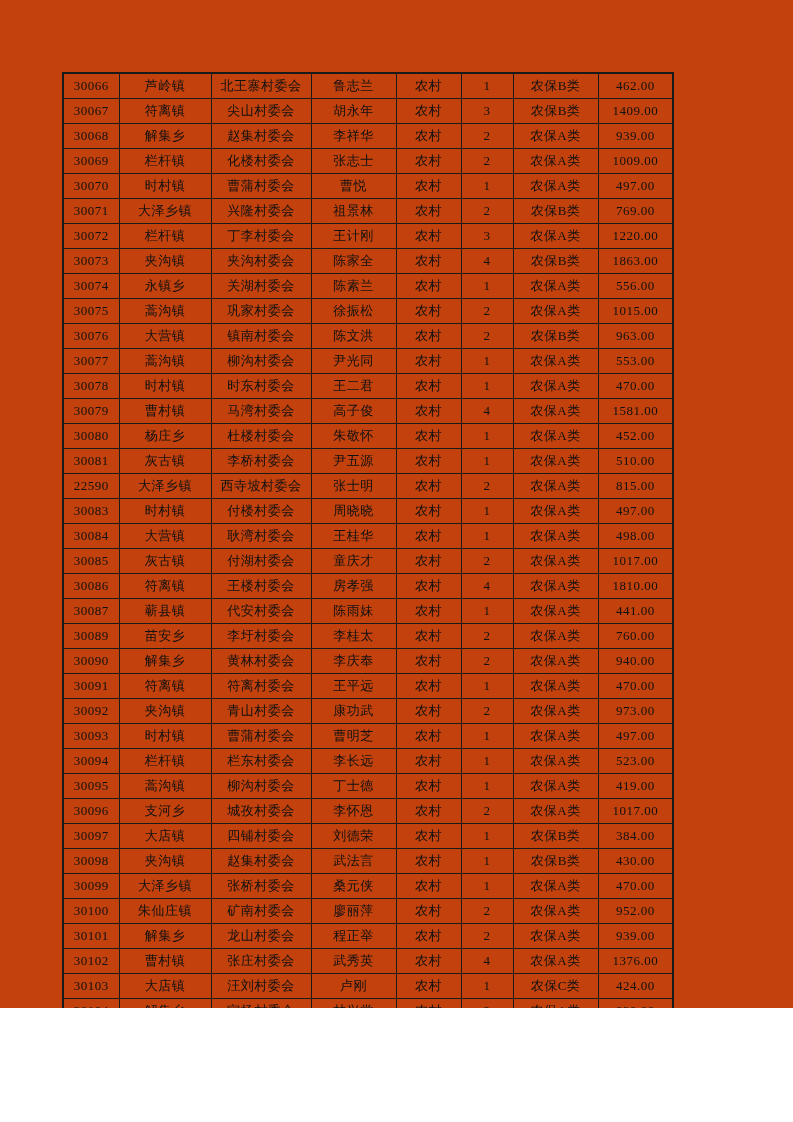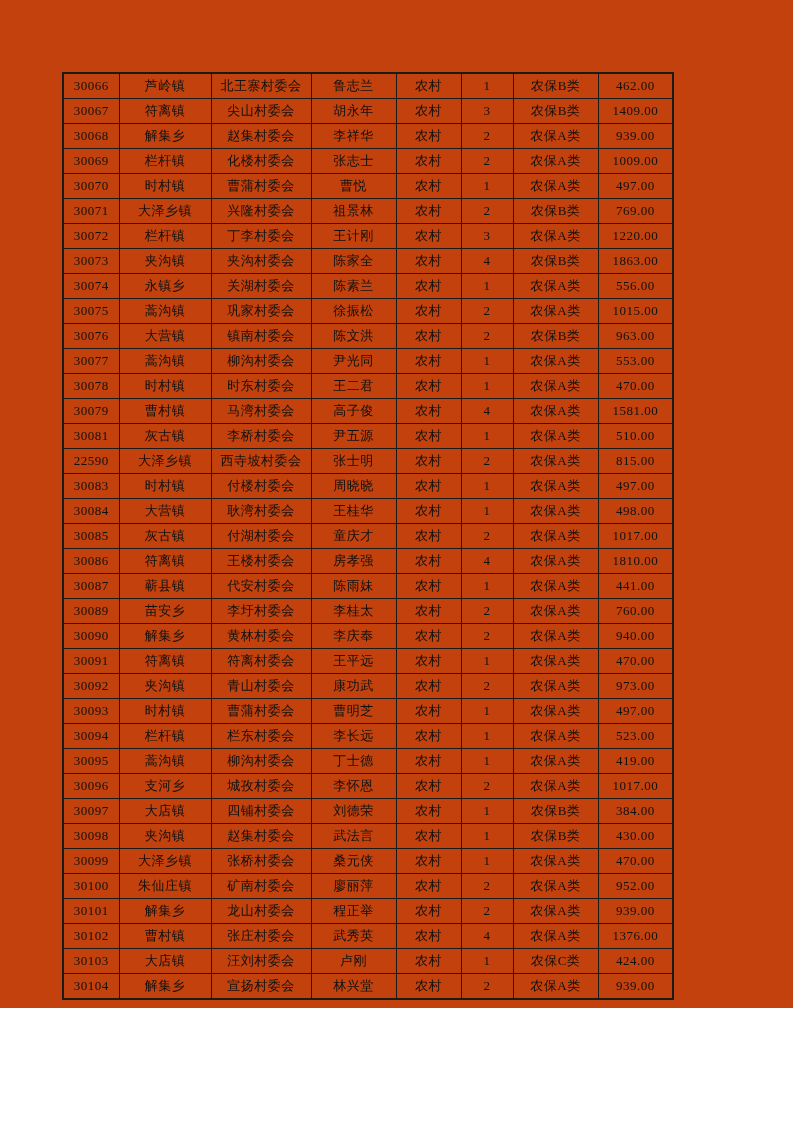--- a/index.html
+++ b/index.html
@@ -197,20 +197,30 @@
           <td class="cell-id">30079</td>
           <td class="cell-town">曹村镇</td>
           <td class="cell-village">马湾村委会</td>
           <td class="cell-person-name">高子俊</td>
           <td class="cell-type">农村</td>
           <td class="cell-count">4</td>
           <td class="cell-category">农保A类</td>
           <td class="cell-amount">1581.00</td>
         </tr>
         <tr>
+          <td class="cell-id">30080</td>
+          <td class="cell-town">杨庄乡</td>
+          <td class="cell-village">杜楼村委会</td>
+          <td class="cell-person-name">朱敬怀</td>
+          <td class="cell-type">农村</td>
+          <td class="cell-count">1</td>
+          <td class="cell-category">农保A类</td>
+          <td class="cell-amount">452.00</td>
+        </tr>
+        <tr>
           <td class="cell-id">30081</td>
           <td class="cell-town">灰古镇</td>
           <td class="cell-village">李桥村委会</td>
           <td class="cell-person-name">尹五源</td>
           <td class="cell-type">农村</td>
           <td class="cell-count">1</td>
           <td class="cell-category">农保A类</td>
           <td class="cell-amount">510.00</td>
         </tr>
         <tr>

